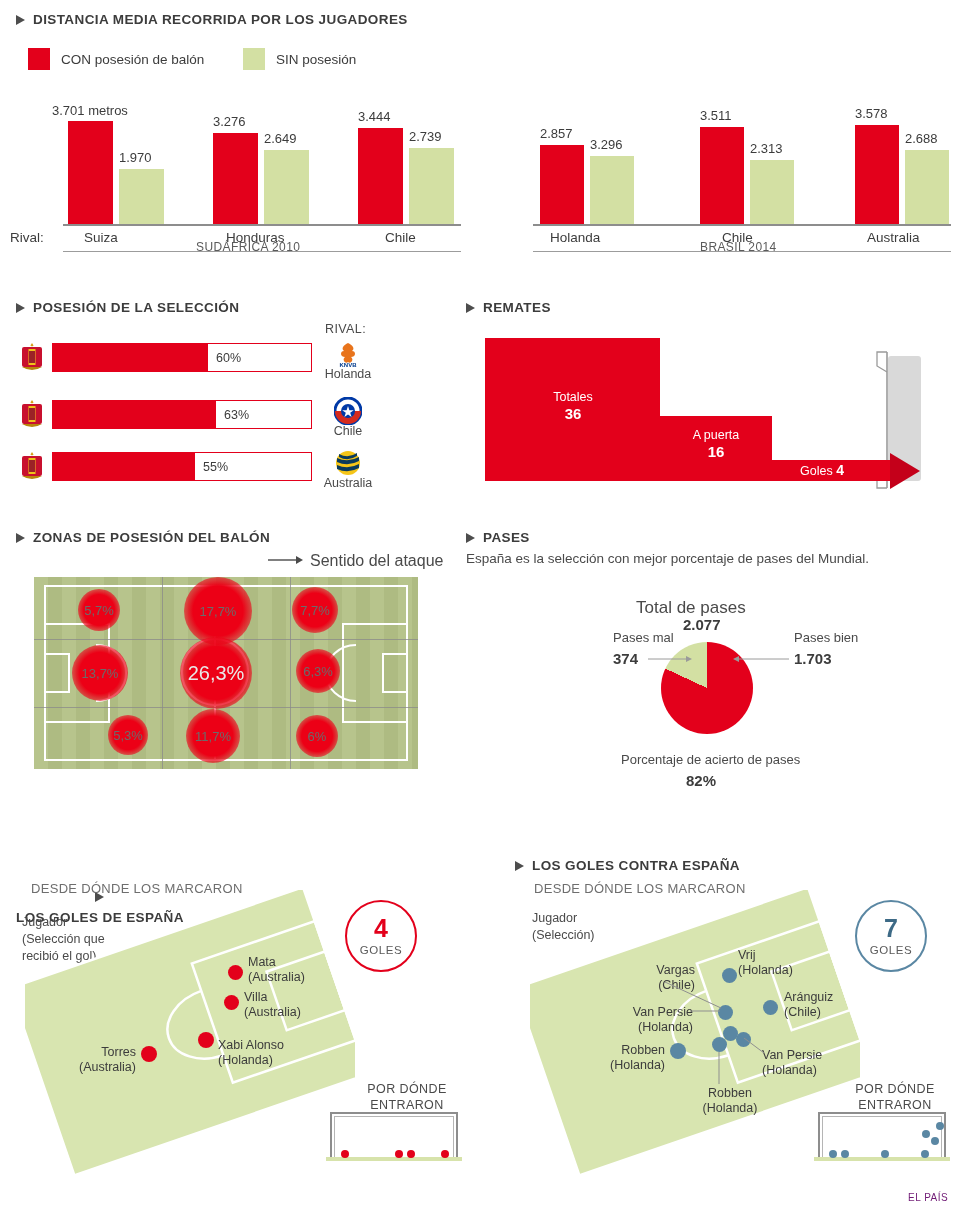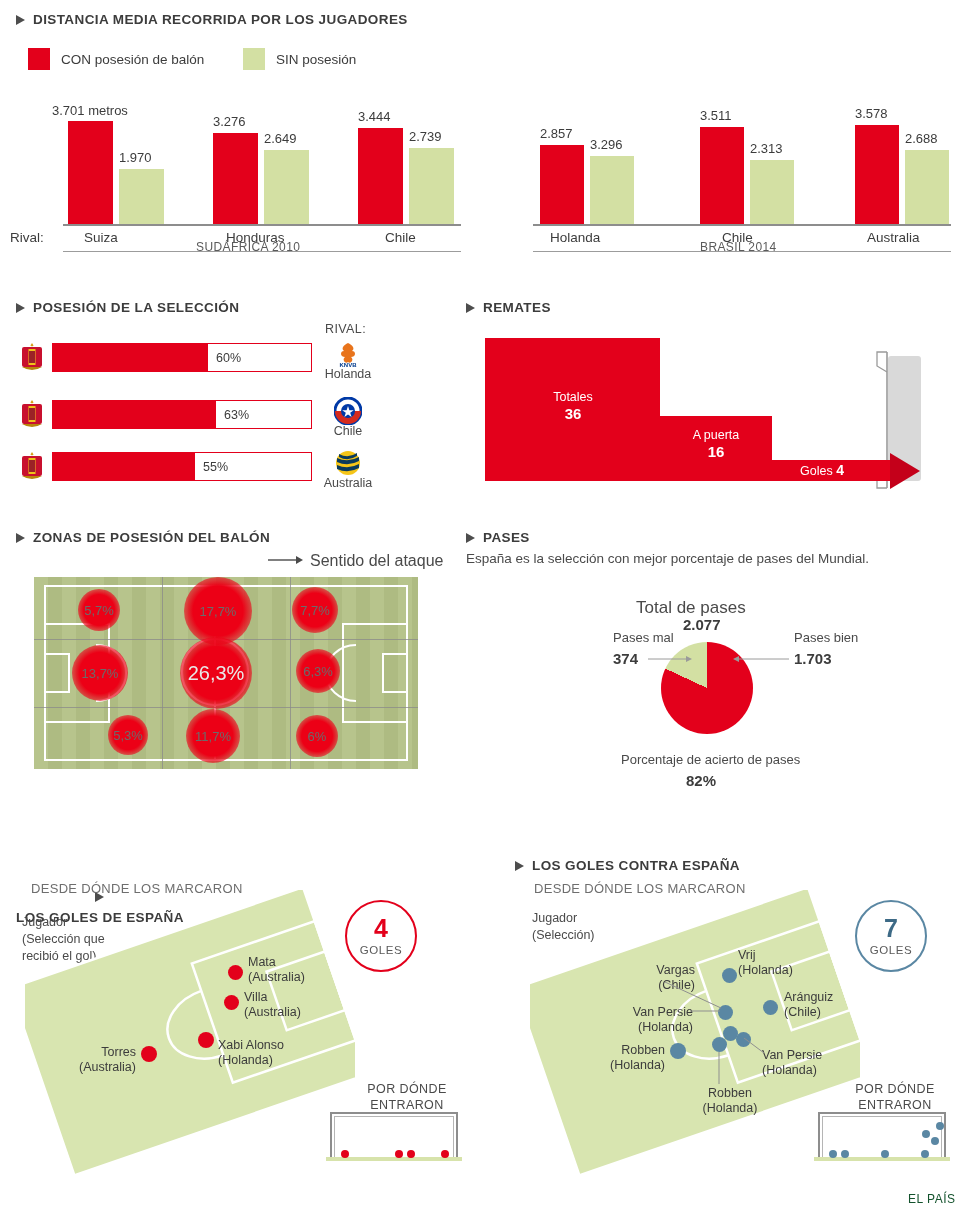--- a/index.html
+++ b/index.html
@@ -83,21 +83,21 @@
     position:absolute; border-radius:50%; background:#fff;
     display:flex; flex-direction:column; align-items:center; justify-content:center;
   }
   .goal-circ .n { font-size:25px; font-weight:bold; line-height:1; }
   .goal-circ .c { font-size:11.5px; letter-spacing:.6px; margin-top:3px; color:#5a5a5a;}
   .dot { position:absolute; border-radius:50%; }
   .plabel { position:absolute; font-size:12.5px; color:#3c3c3c; line-height:1.22; white-space:nowrap; }
   .mini-title { position:absolute; font-size:12.5px; color:#4a4a4a; letter-spacing:.4px; line-height:1.25; text-align:center;}
   .post { position:absolute; background:#8d8d8d; }
   .grassline { position:absolute; background:#d7e3ab; }
-  .credit { position:absolute; font-size:12px; color:#14532d; letter-spacing:.5px; }
+  .credit { position:absolute; font-size:10px; color:#701a75; letter-spacing:.5px; }
 </style>
 </head>
 <body>
 
 <div class="sec-title abs" style="left:16px; top:12px;">
   <span class="tri"></span>
   <span class="txt">DISTANCIA MEDIA RECORRIDA POR LOS JUGADORES</span>
 </div>
 
 <div class="legend abs" style="left:28px; top:48px;">

